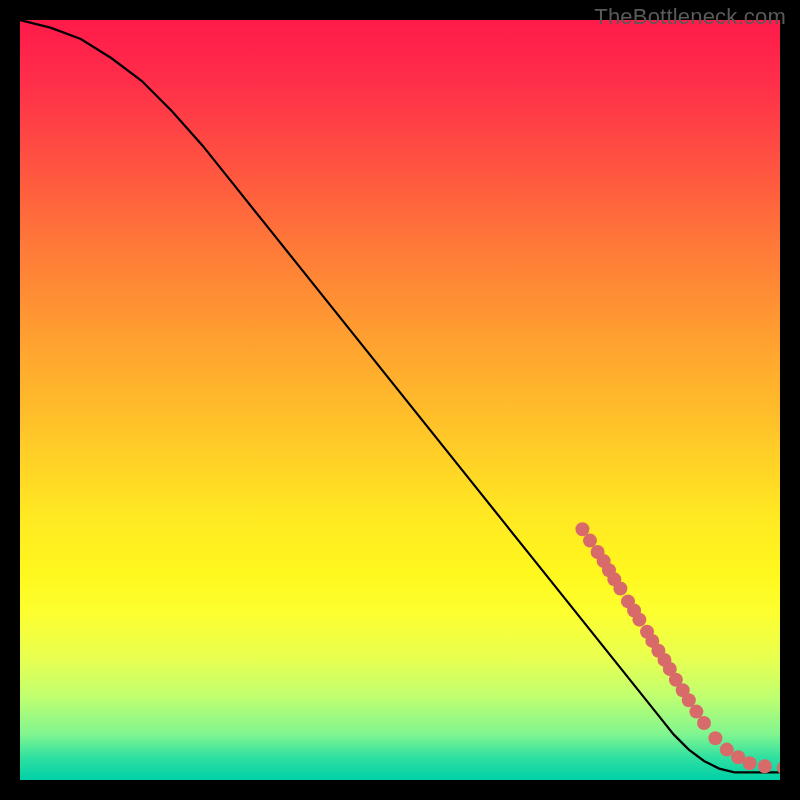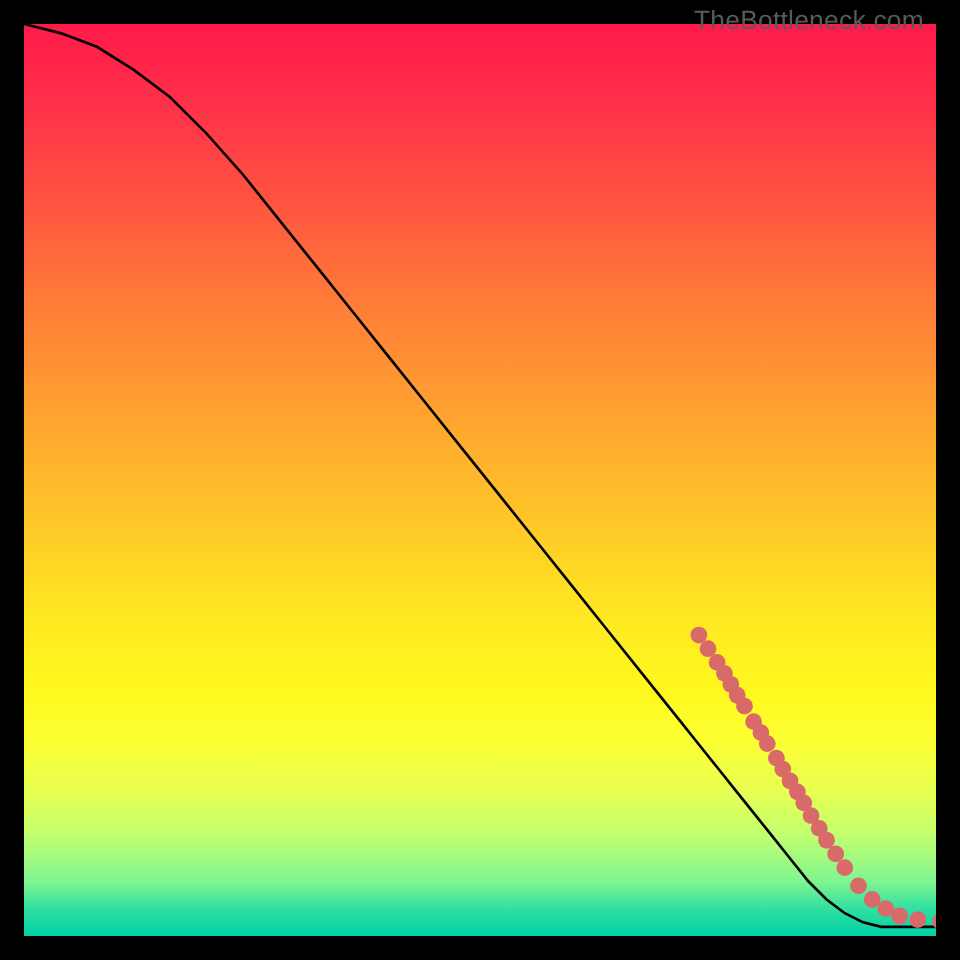--- a/index.html
+++ b/index.html
@@ -30,21 +30,21 @@
       #e8ff50 84%,
       #c0ff70 89%,
       #80f590 94%,
       #30e0a0 97%,
       #00d0a8 100%
     );
   }
   .watermark {
     position: absolute;
     top: 4px;
-    right: 30px;
+    right: 14px;
     color: #5a5a5a;
     font-size: 22px;
     font-weight: 500;
     letter-spacing: 0.2px;
     z-index: 10;
   }
   svg.overlay {
     position: absolute;
     left: 0; top: 0;
     width: 760px; height: 760px;

